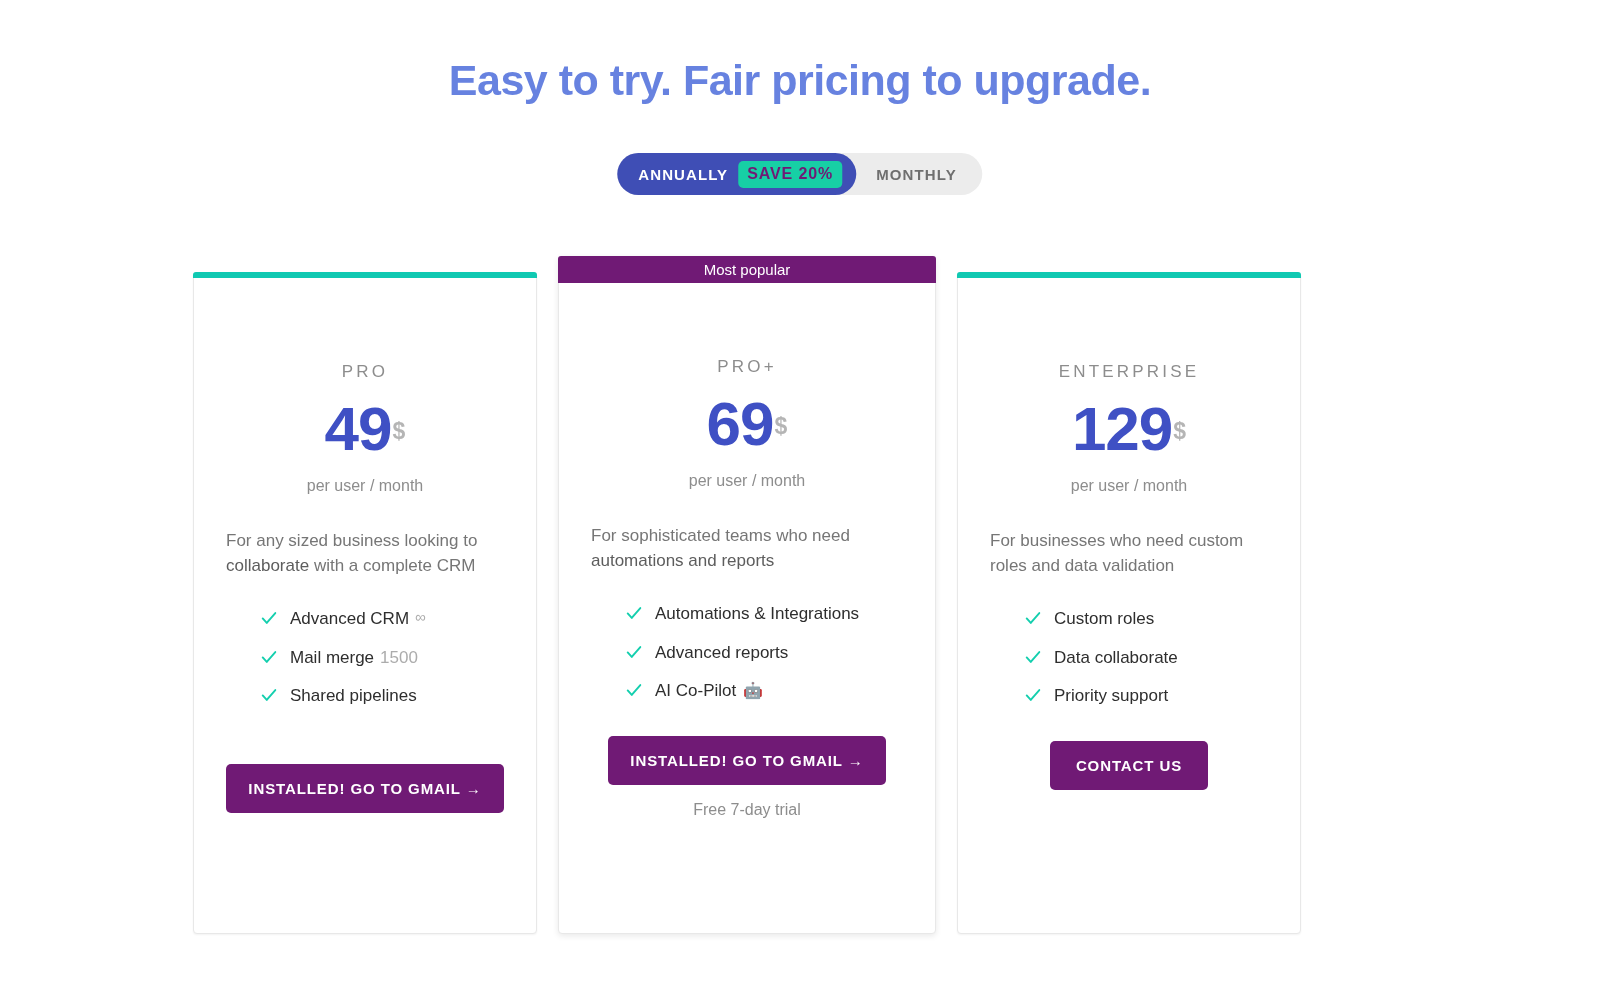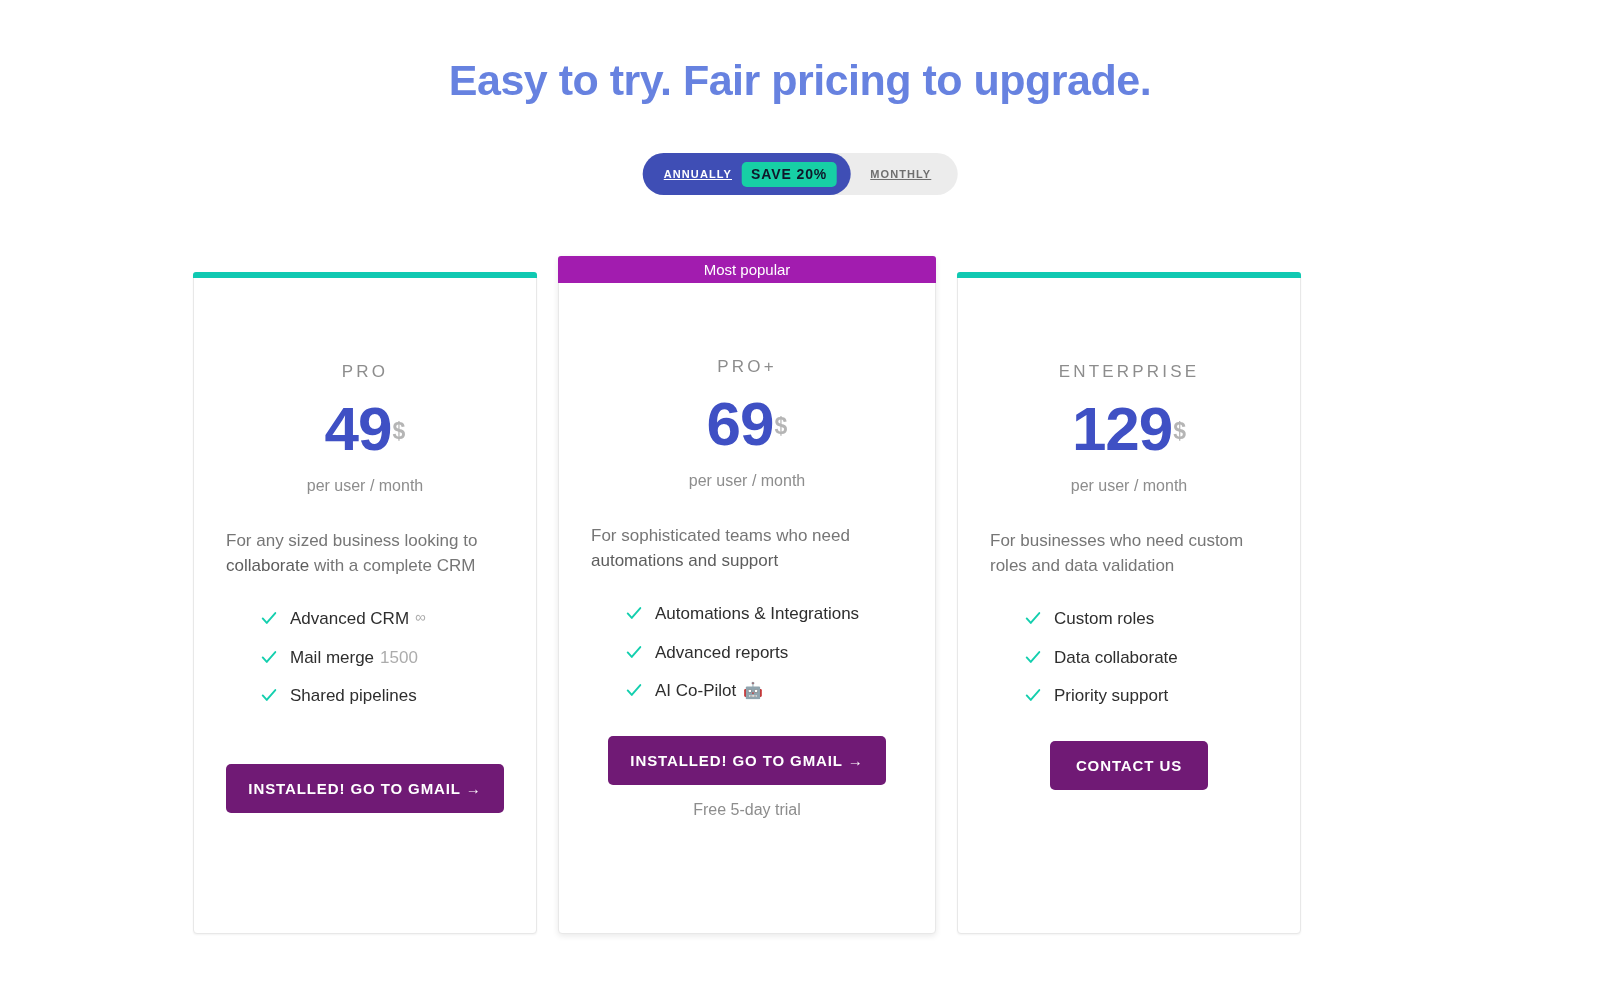--- a/index.html
+++ b/index.html
@@ -59,31 +59,30 @@
     z-index: 2;
   }
   .toggle-opt.inactive {
     padding: 0 26px 0 22px;
     border-radius: 0 21px 21px 0;
     margin-left: -16px;
     padding-left: 36px;
     z-index: 1;
   }
   .toggle-label {
-    font-size: 11px;
+    font-size: 15px;
     font-weight: 700;
     letter-spacing: 1.1px;
-    text-decoration: underline;
   }
   .toggle-opt.active .toggle-label { color: #ffffff; }
   .toggle-opt.inactive .toggle-label { color: #6f6f6f; }
   .save-badge {
     background: #17cfa5;
-    color: #0f172a;
-    font-size: 14px;
+    color: #701a75;
+    font-size: 16px;
     font-weight: 700;
     letter-spacing: 0.9px;
     border-radius: 5px;
     padding: 5px 9px 6px 9px;
     line-height: 1;
   }
 
   
   .cards {
     position: absolute;
@@ -114,21 +113,21 @@
   }
 
   .top-accent {
     height: 6px;
     background: #10c9b2;
     border-radius: 3px 3px 0 0;
     margin: -1px -1px 0 -1px;
   }
   .popular-bar {
     height: 27px;
-    background: #a21caf;
+    background: #701a75;
     color: #ffffff;
     font-size: 15px;
     text-align: center;
     line-height: 27px;
     border-radius: 3px 3px 0 0;
     margin: -1px -1px 0 -1px;
   }
 
   .card-body {
     padding: 0 30px;
@@ -297,21 +296,21 @@
   <div class="card featured">
     <div class="popular-bar">Most popular</div>
     <div class="card-body">
       <div class="plan-name">PRO+</div>
       <div class="price-row">
         <span class="price-amount">69</span>
         <span class="price-currency">$</span>
       </div>
       <div class="price-period">per user / month</div>
       <div class="tagline">
-        <span>For sophisticated teams who need </span><b>automations and support</b><span></span>
+        <span>For sophisticated teams who need </span><b>automations and reports</b><span></span>
       </div>
       <div class="features">
         <div class="feature">
           <span class="check-icon">
             <svg viewBox="0 0 20 20" width="18" height="18">
                 <path d="M3 10.5 L7.5 15.5 L17 4.5" fill="none" stroke="#14cfae" stroke-width="2.1" stroke-linecap="round" stroke-linejoin="round"></path>
               </svg>
           </span>
           <span>Automations &amp; Integrations</span>
         </div>
@@ -328,21 +327,21 @@
             <svg viewBox="0 0 20 20" width="18" height="18">
                 <path d="M3 10.5 L7.5 15.5 L17 4.5" fill="none" stroke="#14cfae" stroke-width="2.1" stroke-linecap="round" stroke-linejoin="round"></path>
               </svg>
           </span>
           <span>AI Co-Pilot</span>
           <span class="feature-emoji">🤖</span>
         </div>
       </div>
       <div class="cta-wrap">
         <button class="cta-btn">INSTALLED! GO TO GMAIL →</button>
-        <div class="trial-note">Free 5-day trial</div>
+        <div class="trial-note">Free 7-day trial</div>
       </div>
     </div>
   </div>
 
   <div class="card standard">
     <div class="top-accent"></div>
     <div class="card-body">
       <div class="plan-name">ENTERPRISE</div>
       <div class="price-row">
         <span class="price-amount">129</span>

